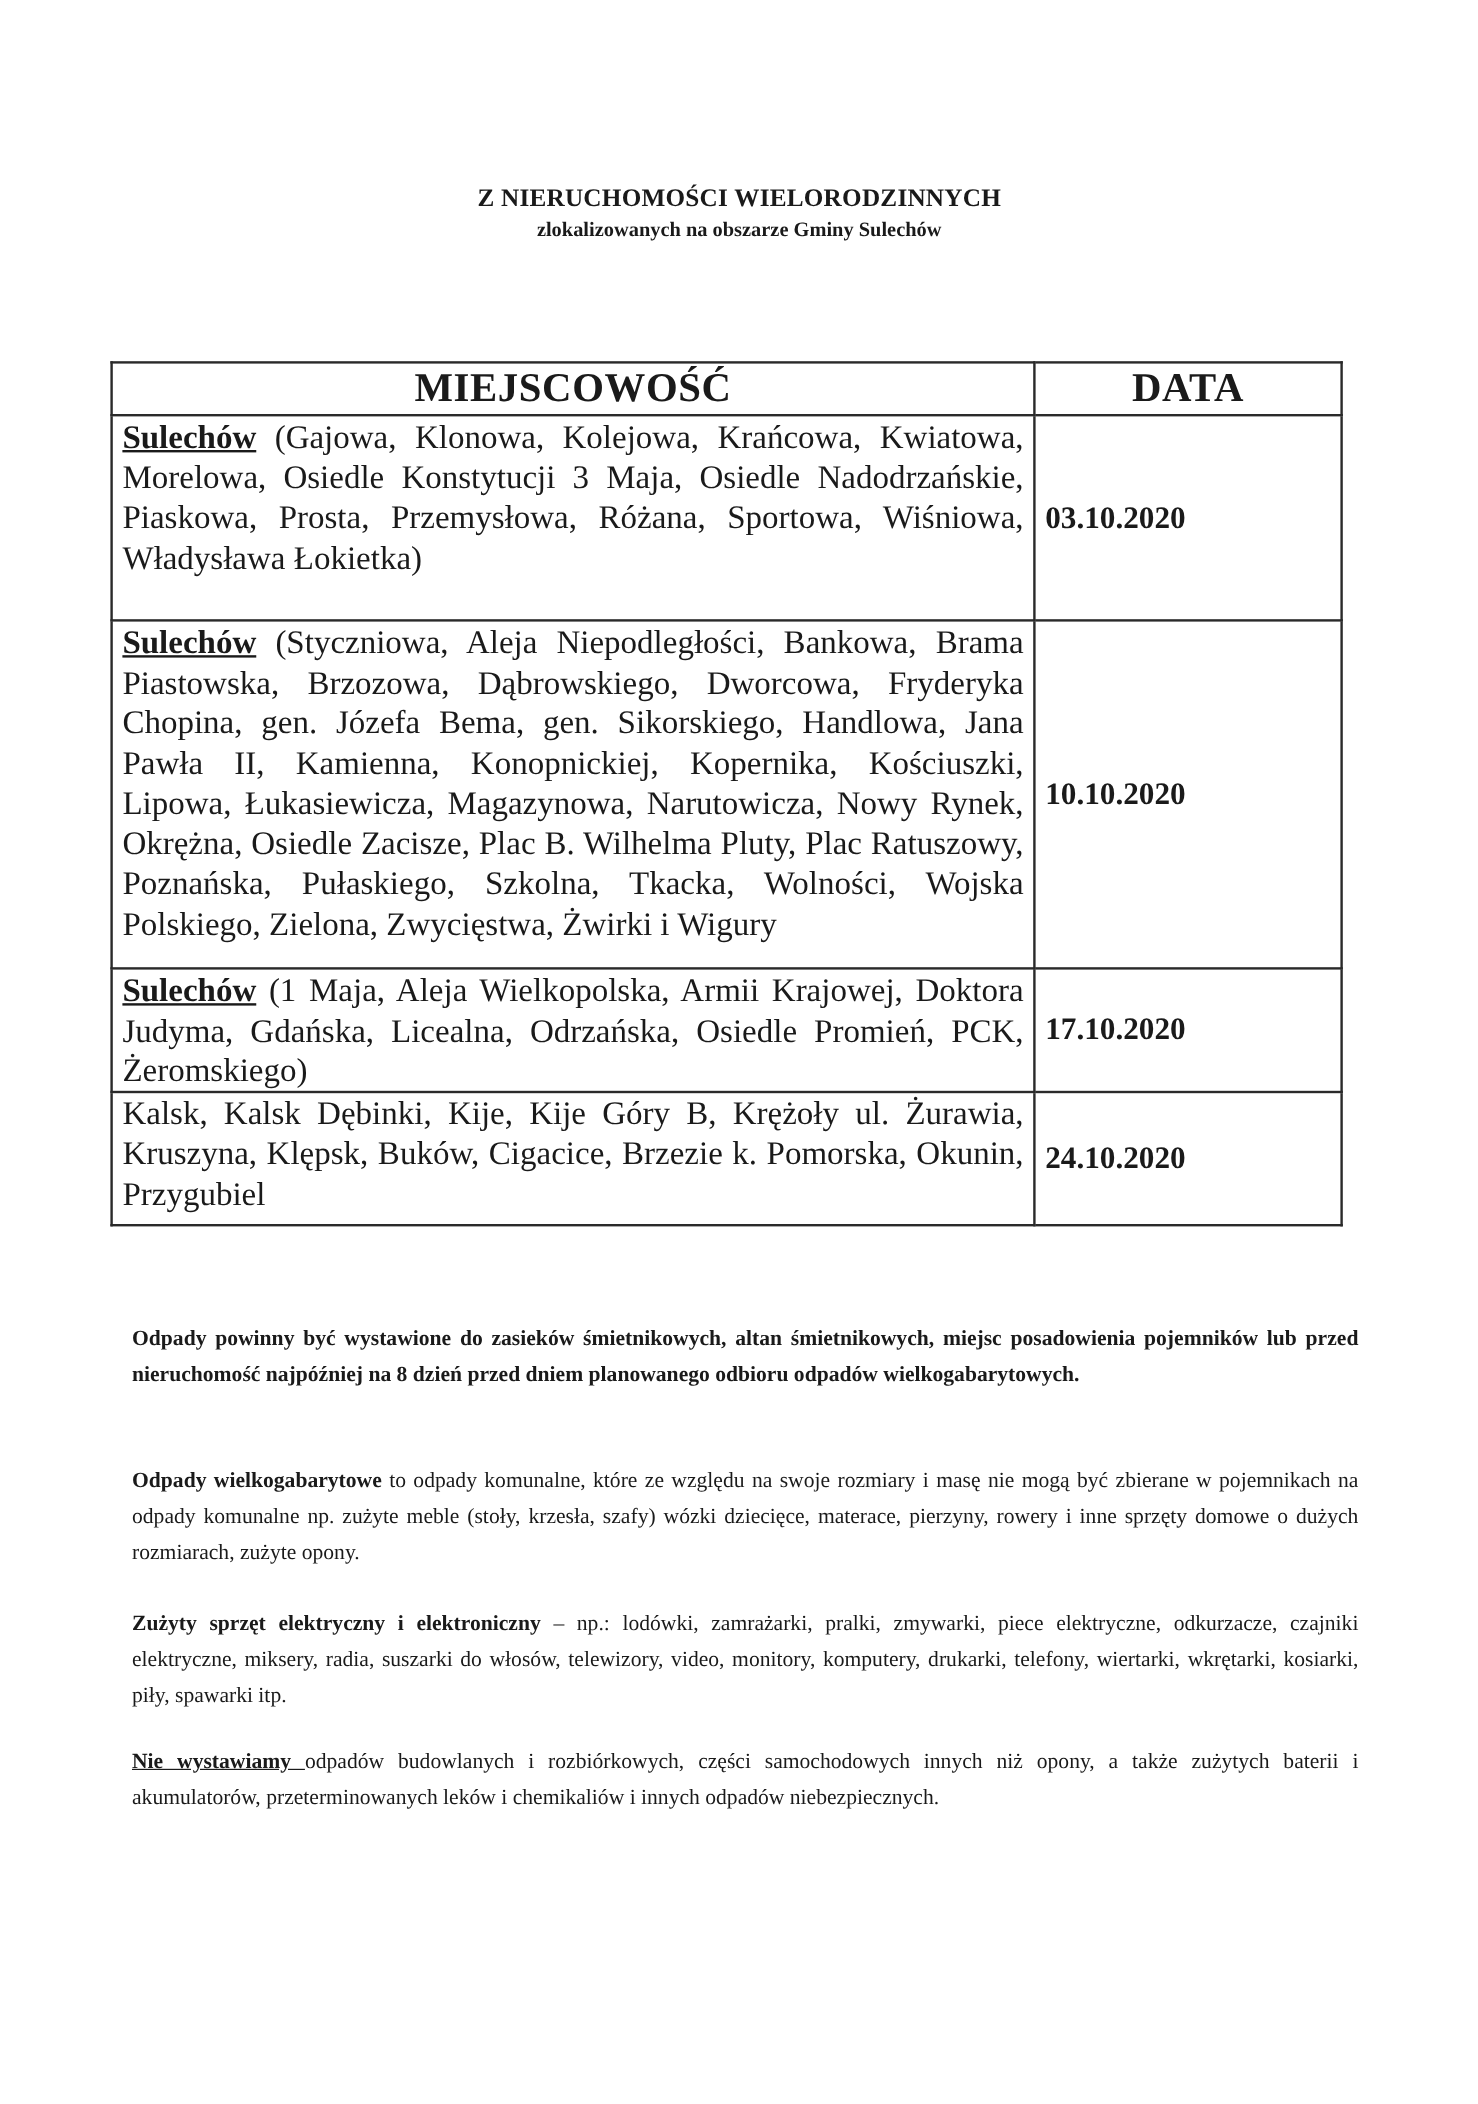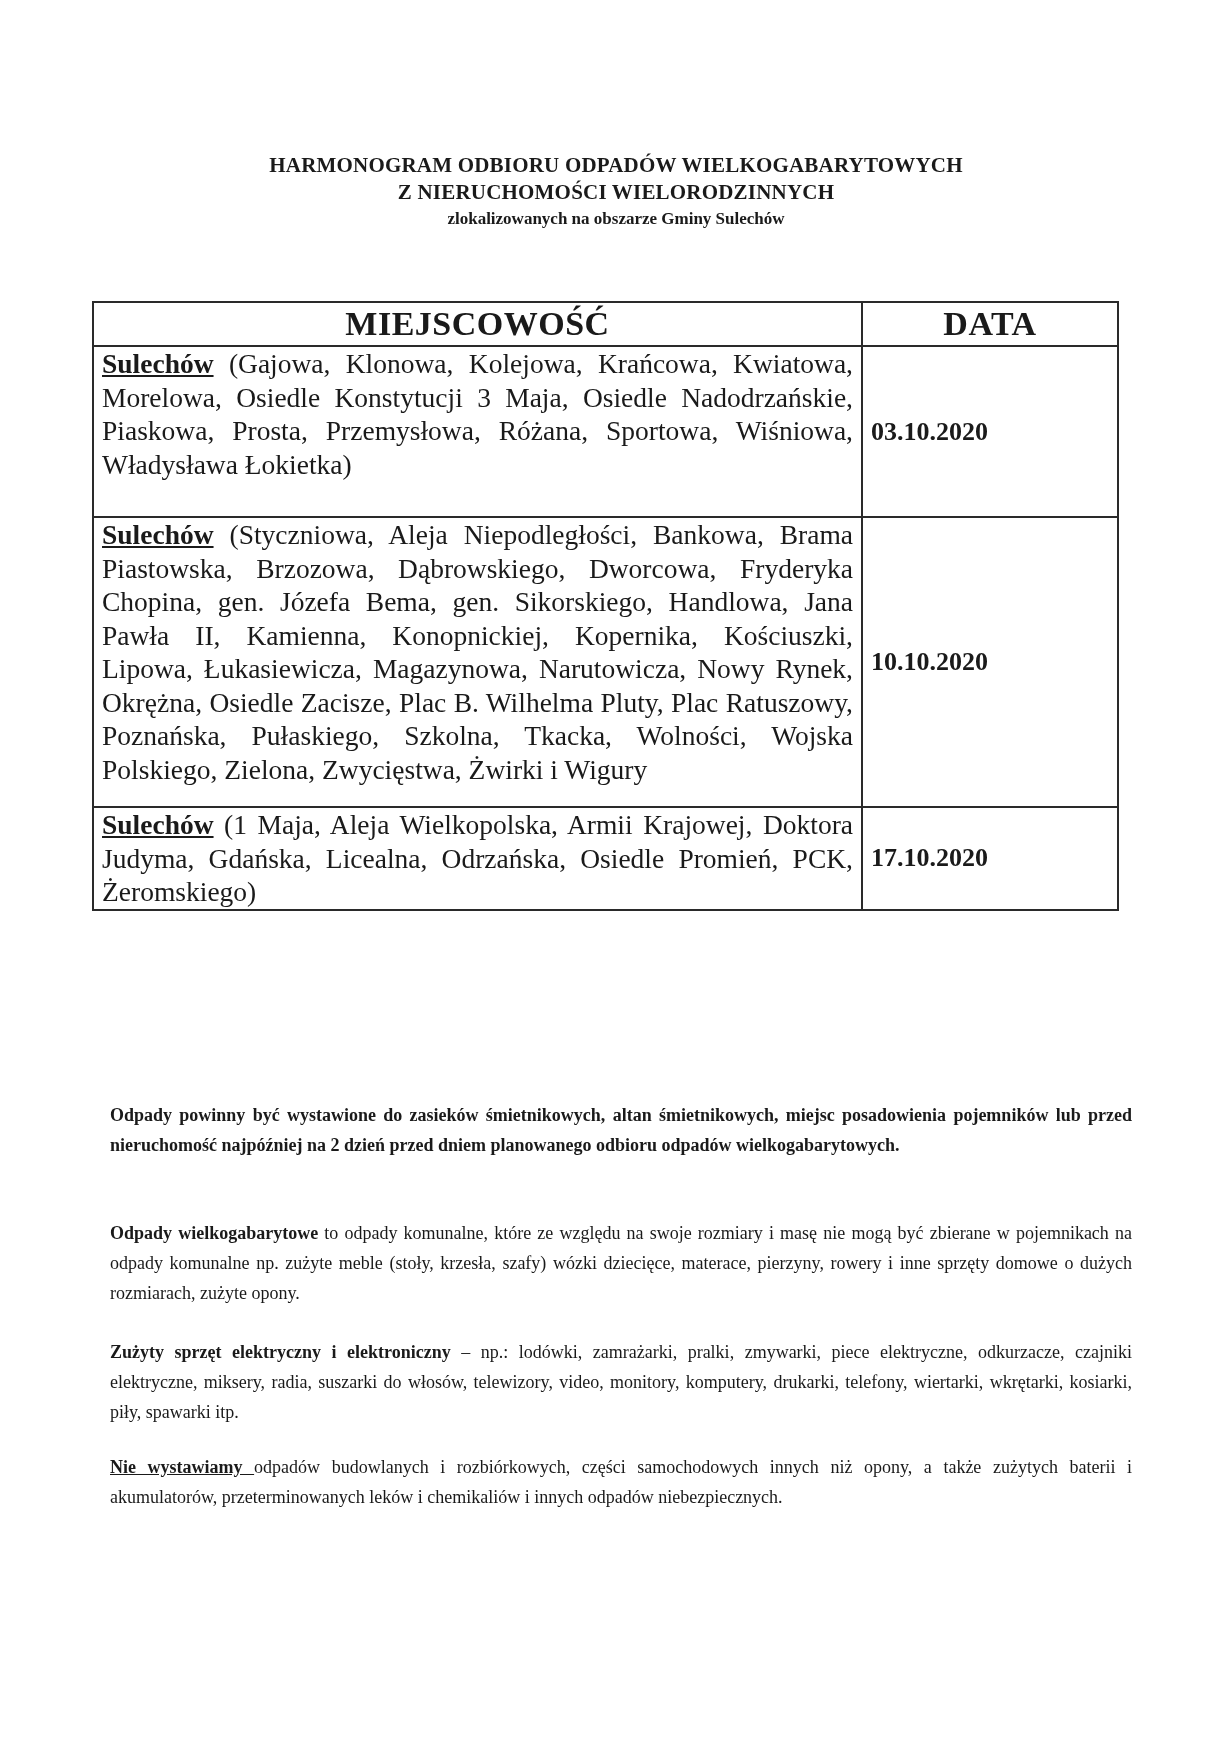--- a/index.html
+++ b/index.html
@@ -39,21 +39,20 @@
   .p1 { top: 1100px; font-weight: bold; }
   .p2 { top: 1218px; }
   .p3 { top: 1337px; }
   .p4 { top: 1452px; }
   .ul { text-decoration: underline; font-weight: bold; }
 </style>
 </head>
 <body>
 
 <div class="title-block">
-  <div class="title-line">HARMONOGRAM ODBIORU ODPADÓW WIELKOGABARYTOWYCH</div>
   <div class="title-line">Z NIERUCHOMOŚCI WIELORODZINNYCH</div>
   <div class="subtitle-line">zlokalizowanych na obszarze Gminy Sulechów</div>
 </div>
 
 <table class="schedule">
   <colgroup>
       <col class="c-loc">
       <col class="c-date">
     </colgroup>
   <thead>
@@ -68,22 +67,26 @@
       <td class="date">03.10.2020</td>
     </tr>
     <tr style="height:290px">
       <td class="loc"><span class="town">Sulechów</span><span> (Styczniowa, Aleja Niepodległości, Bankowa, Brama Piastowska, Brzozowa, Dąbrowskiego, Dworcowa, Fryderyka Chopina, gen. Józefa Bema, gen. Sikorskiego, Handlowa, Jana Pawła II, Kamienna, Konopnickiej, Kopernika, Kościuszki, Lipowa, Łukasiewicza, Magazynowa, Narutowicza, Nowy Rynek, Okrężna, Osiedle Zacisze, Plac B. Wilhelma Pluty, Plac Ratuszowy, Poznańska, Pułaskiego, Szkolna, Tkacka, Wolności, Wojska Polskiego, Zielona, Zwycięstwa, Żwirki i Wigury</span></td>
       <td class="date">10.10.2020</td>
     </tr>
     <tr style="height:94px">
       <td class="loc"><span class="town">Sulechów</span><span> (1 Maja, Aleja Wielkopolska, Armii Krajowej, Doktora Judyma, Gdańska, Licealna, Odrzańska, Osiedle Promień, PCK, Żeromskiego)</span></td>
       <td class="date">17.10.2020</td>
     </tr>
+    <tr style="height:111px">
+      <td class="loc"><span>Kalsk, Kalsk Dębinki, Kije, Kije Góry B, Krężoły ul. Żurawia, Kruszyna, Klępsk, Buków, Cigacice, Brzezie k. Pomorska, Okunin, Przygubiel</span></td>
+      <td class="date">24.10.2020</td>
+    </tr>
   </tbody>
 </table>
 
-<div class="para p1">Odpady powinny być wystawione do zasieków śmietnikowych, altan śmietnikowych, miejsc posadowienia pojemników lub przed nieruchomość najpóźniej na 2 dzień przed dniem planowanego odbioru odpadów wielkogabarytowych.</div>
+<div class="para p1">Odpady powinny być wystawione do zasieków śmietnikowych, altan śmietnikowych, miejsc posadowienia pojemników lub przed nieruchomość najpóźniej na 8 dzień przed dniem planowanego odbioru odpadów wielkogabarytowych.</div>
 
 <div class="para p2"><b>Odpady wielkogabarytowe</b><span> to odpady komunalne, które ze względu na swoje rozmiary i masę nie mogą być zbierane w pojemnikach na odpady komunalne np. zużyte meble (stoły, krzesła, szafy) wózki dziecięce, materace, pierzyny, rowery i inne sprzęty domowe o dużych rozmiarach, zużyte opony.</span></div>
 
 <div class="para p3"><b>Zużyty sprzęt elektryczny i elektroniczny</b><span> – np.: lodówki, zamrażarki, pralki, zmywarki, piece elektryczne, odkurzacze, czajniki elektryczne, miksery, radia, suszarki do włosów, telewizory, video, monitory, komputery, drukarki, telefony, wiertarki, wkrętarki, kosiarki, piły, spawarki itp.</span></div>
 
 <div class="para p4"><span class="ul">Nie wystawiamy </span><span>odpadów budowlanych i rozbiórkowych,  części samochodowych innych niż opony, a także zużytych baterii i akumulatorów, przeterminowanych leków i chemikaliów i innych odpadów niebezpiecznych.</span></div>
 
 </body></html>

